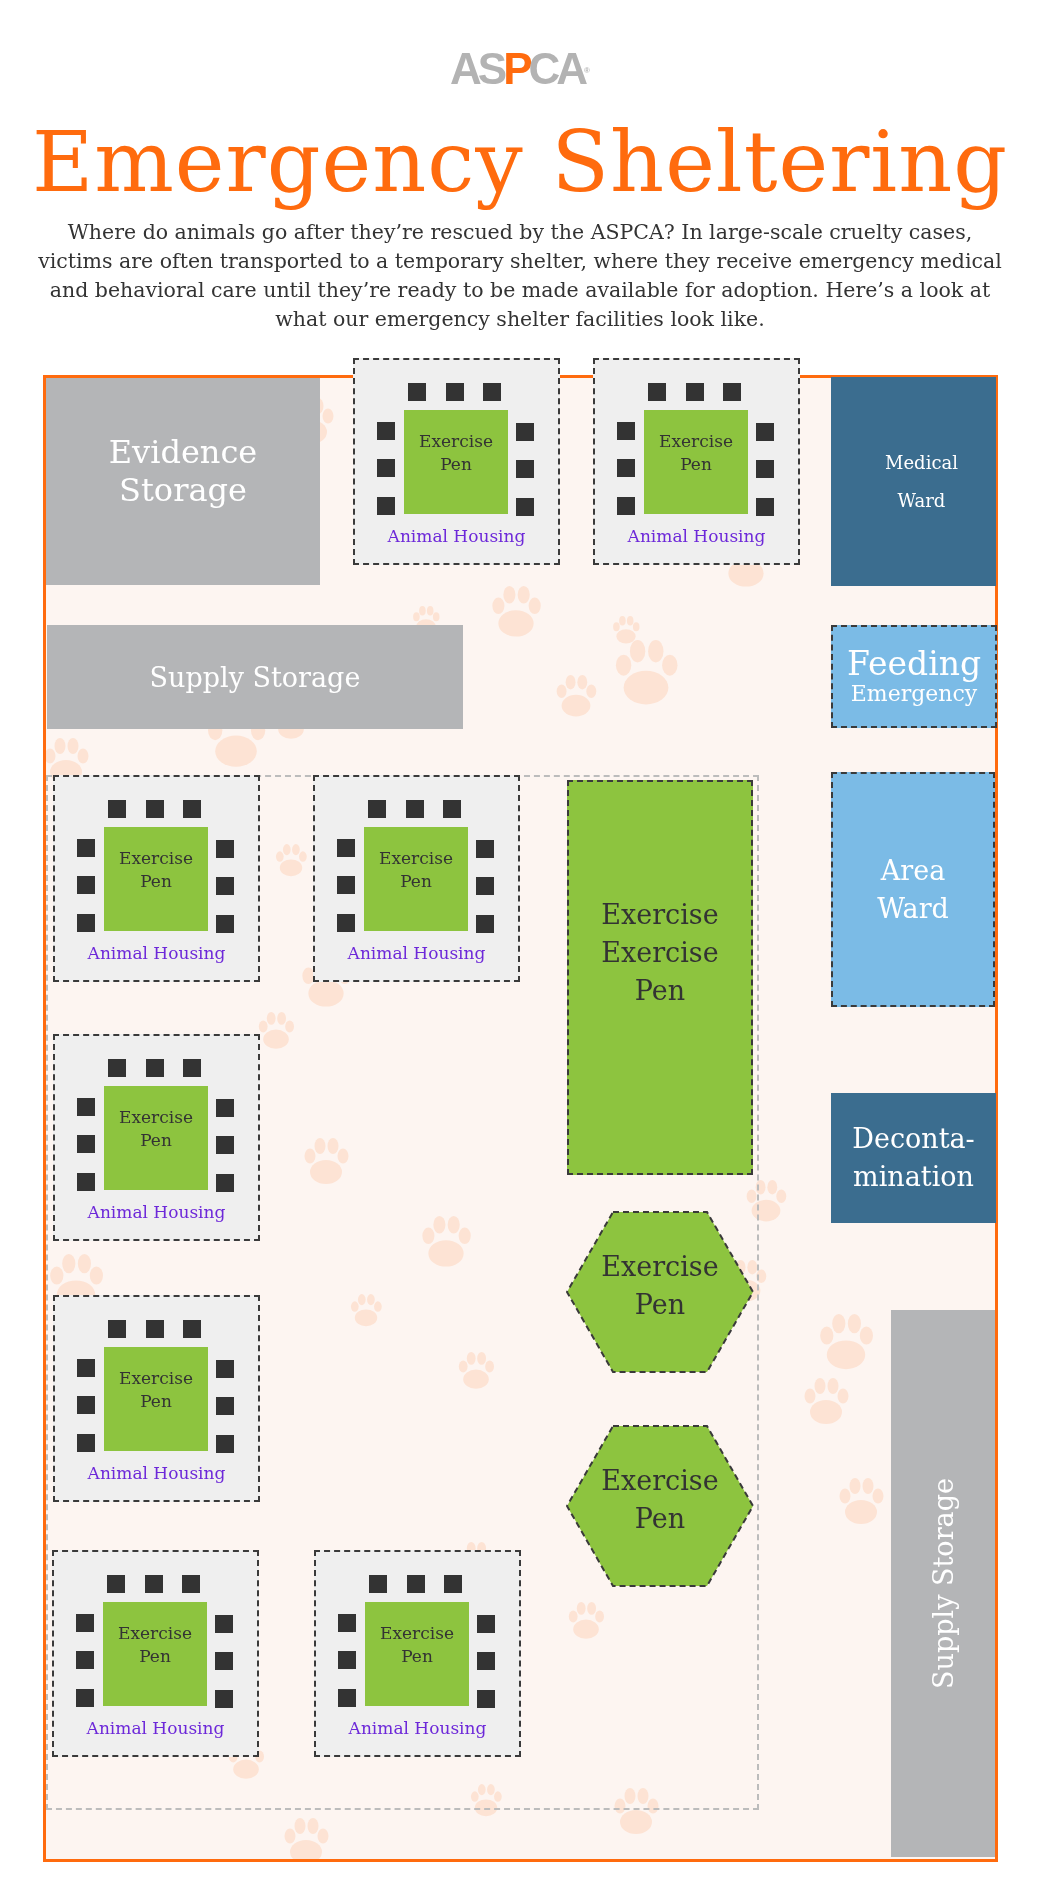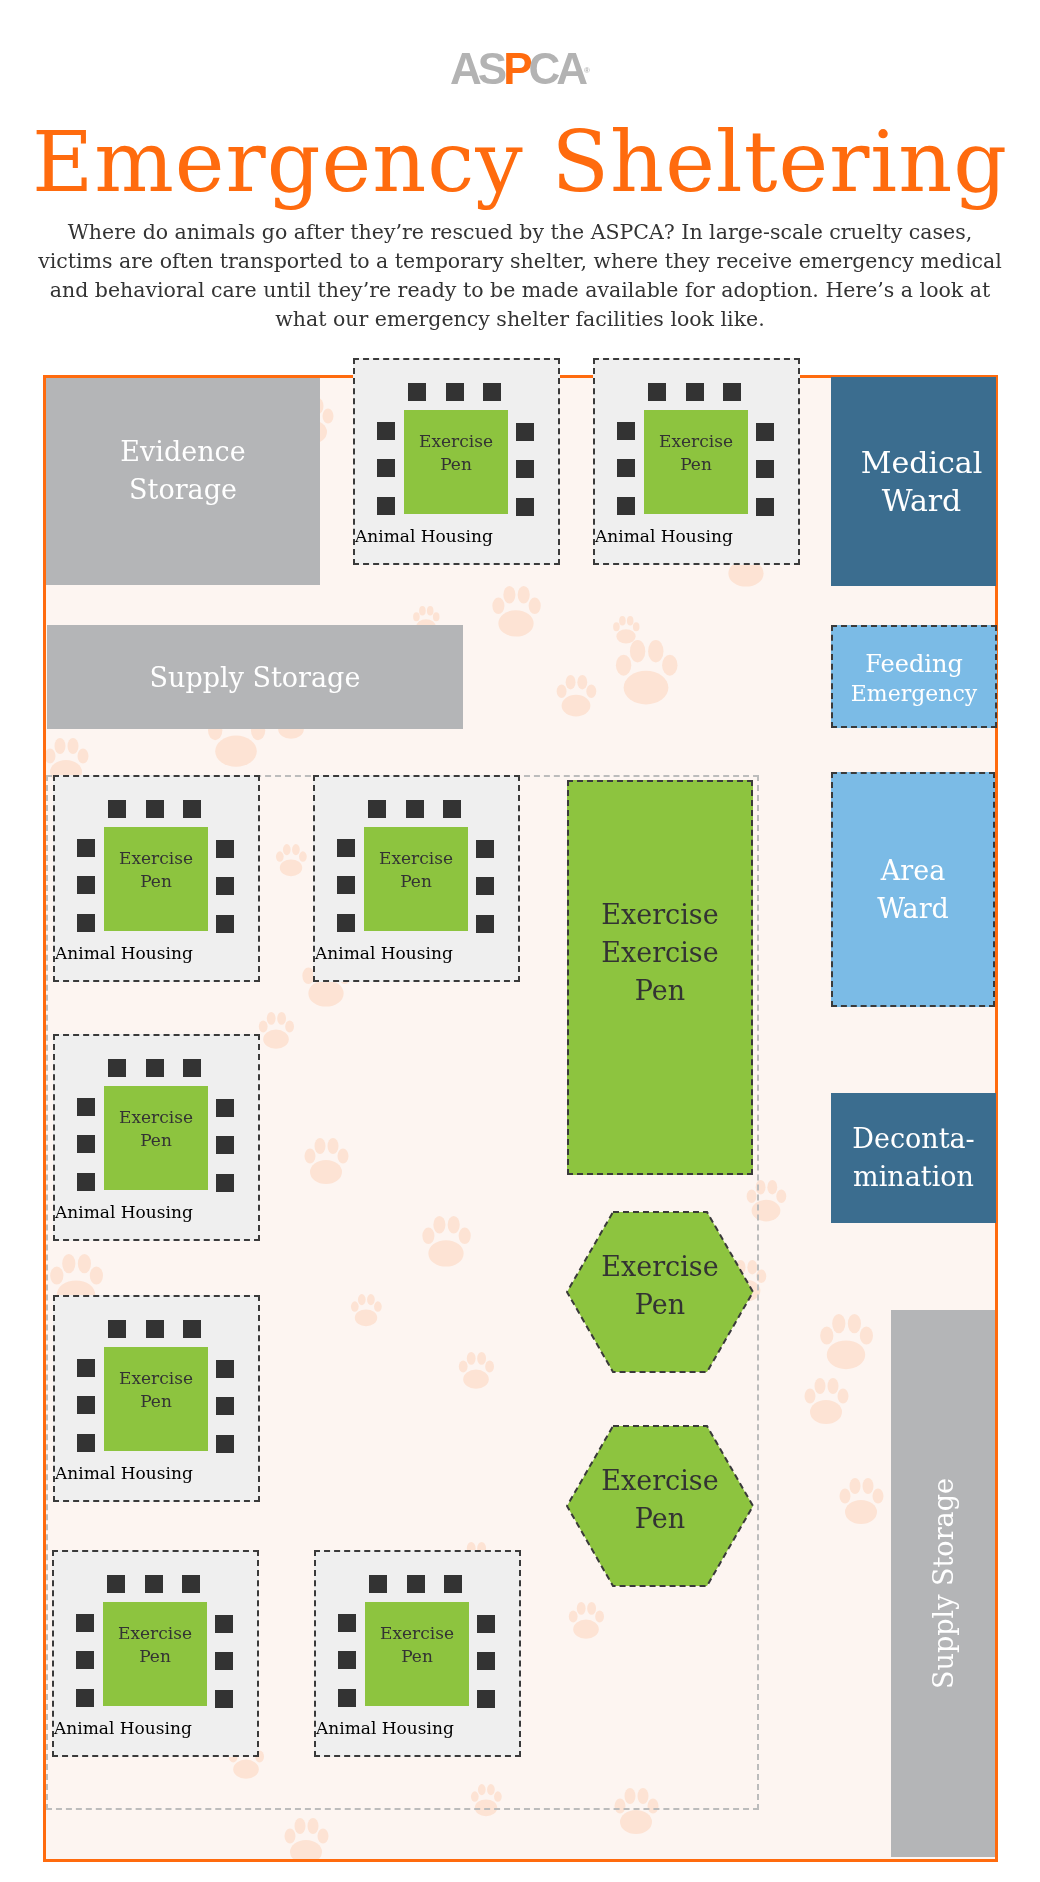--- a/index.html
+++ b/index.html
@@ -33,25 +33,25 @@
 
   #region { left: 46px; top: 755px; width: 713px; height: 1035px;
     border: 2px dashed #bcbcbc; }
 
   .solid { display: flex; align-items: center; justify-content: center; text-align: center;
     color: #ffffff; font-family: "DejaVu Serif", serif; }
   .grey { background: #b4b5b7; }
   .navy { background: #3b6d8f; }
   .sky { background: #7bbbe6; border: 2px dashed #3a3a3a; }
 
-  #evidence { left: 46px; top: 358px; width: 274px; height: 207px; font-size: 27px; line-height: 38px; padding-bottom: 22px; }
+  #evidence { left: 46px; top: 358px; width: 274px; height: 207px; font-size: 32px; line-height: 38px; padding-bottom: 22px; }
   #supply-h { left: 47px; top: 605px; width: 416px; height: 104px; font-size: 27px; }
-  #medical { left: 831px; top: 357px; width: 165px; height: 209px; font-size: 30px; line-height: 38px; padding-left: 16px; }
+  #medical { left: 831px; top: 357px; width: 165px; height: 209px; font-size: 18px; line-height: 38px; padding-left: 16px; }
   #feeding { left: 831px; top: 605px; width: 166px; height: 103px; flex-direction: column; padding-top: 2px; }
-  #feeding .a { font-size: 24px; line-height: 32px; }
+  #feeding .a { font-size: 33px; line-height: 32px; }
   #feeding .b { font-size: 22px; line-height: 28px; }
   #quiet { left: 831px; top: 752px; width: 164px; height: 235px; font-size: 27px; line-height: 38px; }
   #decon { left: 831px; top: 1073px; width: 165px; height: 130px; font-size: 27px; line-height: 38px; }
   #supply-v { left: 891px; top: 1290px; width: 104px; height: 547px; }
   #supply-v span { display: block; transform: rotate(-90deg); white-space: nowrap; font-size: 27px; }
 
   
   #behavior { left: 567px; top: 760px; width: 186px; height: 395px;
     background: #8dc43f; border: 2px dashed #3a3a3a; color: #333333;
     display: flex; align-items: center; justify-content: center; text-align: center;
@@ -64,22 +64,22 @@
     display: flex; align-items: center; justify-content: center; text-align: center;
     color: #333333; font-size: 27px; line-height: 38px; padding-bottom: 12px; box-sizing: border-box; }
 
   
   .housing { position: absolute; width: 207px; height: 207px;
     background: #efefef; border: 2px dashed #3a3a3a; box-sizing: border-box; }
   .housing .sq { position: absolute; width: 18px; height: 18px; background: #333333; }
   .housing .pen { position: absolute; left: 49px; top: 50px; width: 104px; height: 104px;
     background: #8dc43f; color: #333333; font-size: 17px; line-height: 23px;
     display: flex; flex-direction: column; align-items: center; padding-top: 20px; box-sizing: border-box; }
-  .housing .hl { position: absolute; left: 0; width: 203px; top: 166px; text-align: left;
-    color: #000000; font-size: 17px; white-space: nowrap; }
+  .housing .hl { position: absolute; left: 0; width: 203px; top: 166px; text-align: center;
+    color: #6d28d9; font-size: 17px; white-space: nowrap; }
 </style>
 </head>
 <body>
 
 <div id="logo" class="abs"><span>AS</span><span class="p">P</span><span>CA</span><span class="reg">®</span></div>
 
 <div id="title" class="abs">Emergency Sheltering</div>
 <div id="intro" class="abs">Where do animals go after they’re rescued by the ASPCA? In large-scale cruelty cases, victims are often transported to a temporary shelter, where they receive emergency medical and behavioral care until they’re ready to be made available for adoption. Here’s a look at what our emergency shelter facilities look like.</div>
 
 <div id="plan" class="abs">

